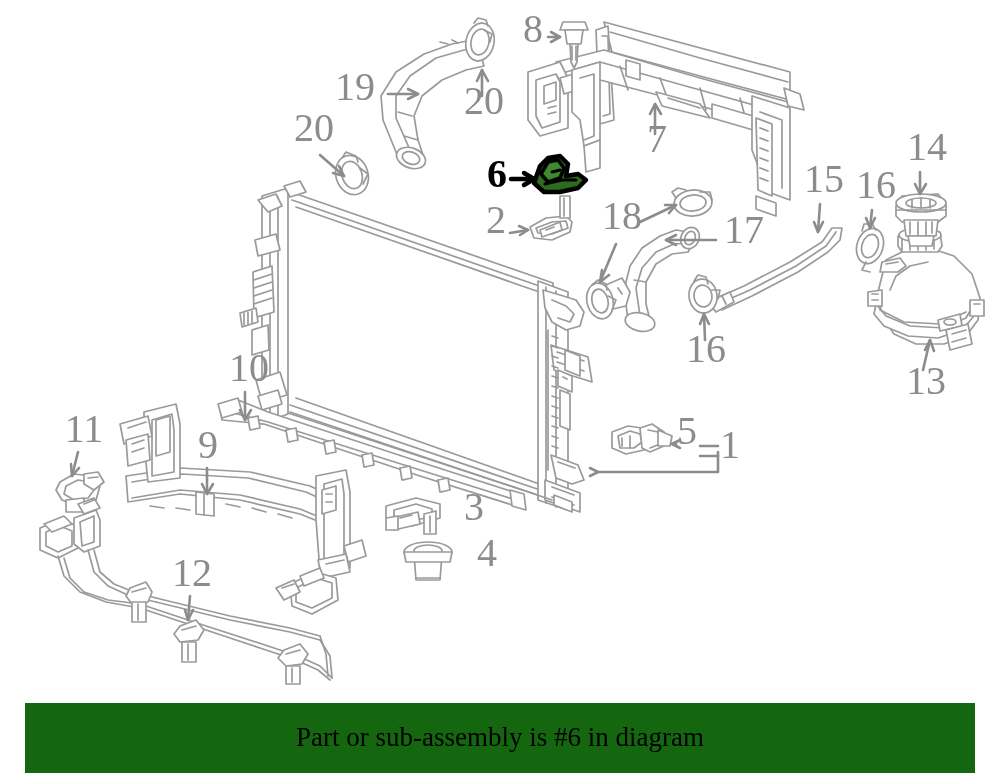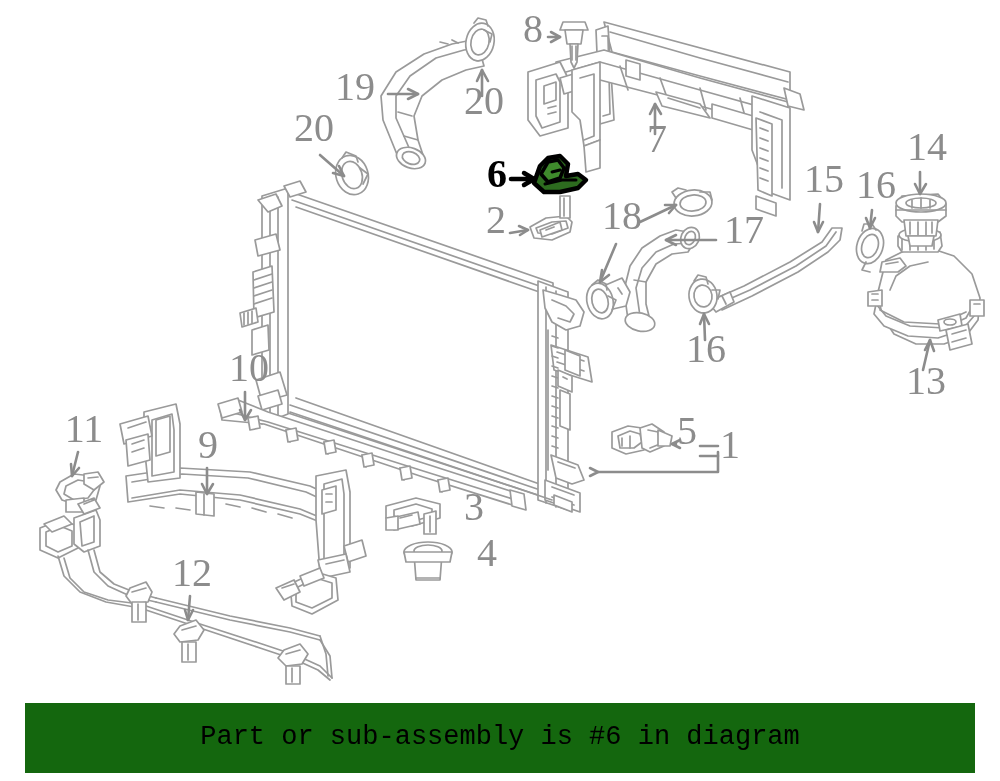--- a/index.html
+++ b/index.html
@@ -3,21 +3,21 @@
 <meta charset="utf-8">
 <style>
   html,body{margin:0;padding:0;background:#ffffff;}
   body{width:1000px;height:781px;font-family:"Liberation Sans",sans-serif;overflow:hidden;}
   #stage{position:relative;width:1000px;height:781px;background:#ffffff;}
   #diagram{position:absolute;left:0;top:0;width:1000px;height:700px;}
   .banner{
     position:absolute;left:25px;top:703px;width:950px;height:70px;
     background:#14670e;color:#000000;text-align:center;
     display:flex;flex-direction:column;align-items:center;justify-content:center;
-    font-family:Liberation Mono, monospace;line-height:1.08;
+    font-family:Liberation Serif, serif;line-height:1.08;
   }
   .banner-line{font-size:27px;letter-spacing:0px;white-space:nowrap;}
   svg text.lbl{
     font-family:"Liberation Serif",serif;
     font-size:40px;fill:#8c8c8c;
   }
   svg text.lbl-hi{
     font-family:"Liberation Serif",serif;
     font-size:40px;fill:#000000;font-weight:bold;
   }

